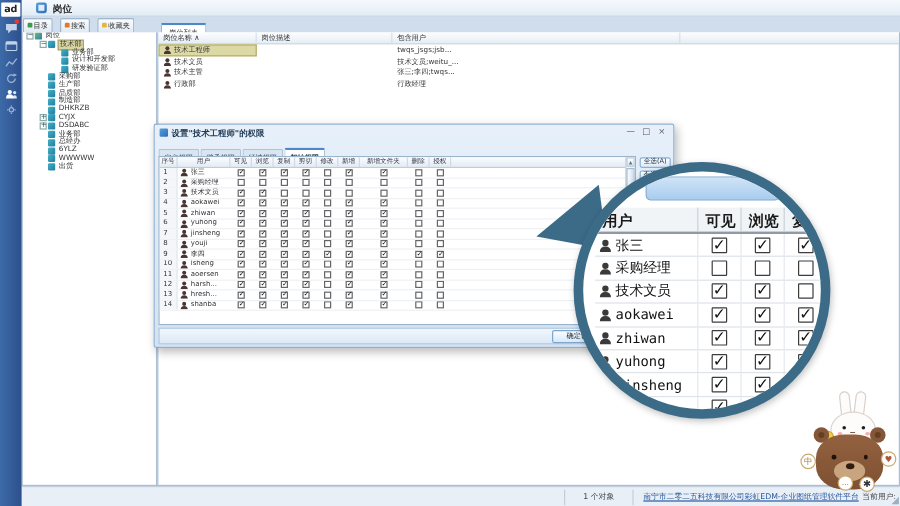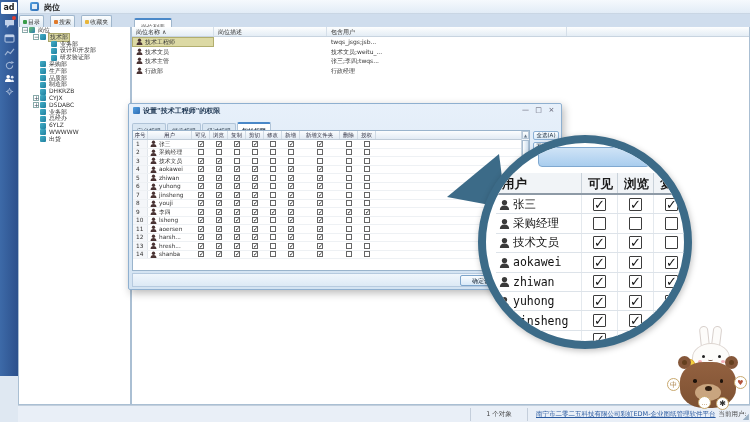--- a/index.html
+++ b/index.html
@@ -1,20 +1,20 @@
 <!DOCTYPE html>
 <html><head>
 <meta charset="utf-8">
 <style>
   *{margin:0;padding:0;box-sizing:border-box;}
   html,body{width:750px;height:422px;}
   body{font-family:"DejaVu Sans","Liberation Sans",sans-serif;background:#dfe8f2;position:relative;overflow:hidden;color:#333;}
 
   
-  .toolbar{position:absolute;left:0;top:0;width:18px;height:376px;background:linear-gradient(90deg,#3d6aa8,#2c508c);z-index:6;}
+  .toolbar{position:absolute;left:0;top:0;width:18px;height:422px;background:linear-gradient(90deg,#3d6aa8,#2c508c);z-index:6;}
   .logo{position:absolute;left:1px;top:2px;width:16px;height:12px;background:#fff;font-size:8px;font-weight:bold;color:#222;text-align:center;line-height:12px;border-radius:1px;}
   .tb-ic{position:absolute;left:0;width:18px;height:12px;display:flex;align-items:center;justify-content:center;}
   .tb-ic svg{width:11px;height:9px;}
   .red-dot{position:absolute;right:2px;top:-1px;width:4px;height:4px;border-radius:50%;background:#e33b2e;}
 
   
   .titlebar{position:absolute;left:18px;top:0;width:732px;height:14px;background:linear-gradient(#f5f9fd,#e2ecf6);border-bottom:1px solid #c9d6e4;}
   .title-ic{position:absolute;left:12px;top:2px;width:9px;height:9px;border-radius:2px;background:linear-gradient(135deg,#54a0e0,#2e6db4);}
   .title-ic::after{content:"";position:absolute;left:2px;top:2px;width:5px;height:5px;background:#fff;opacity:.85;}
   .title-lb{position:absolute;left:26px;top:2px;font-size:8px;font-weight:bold;color:#222;}

